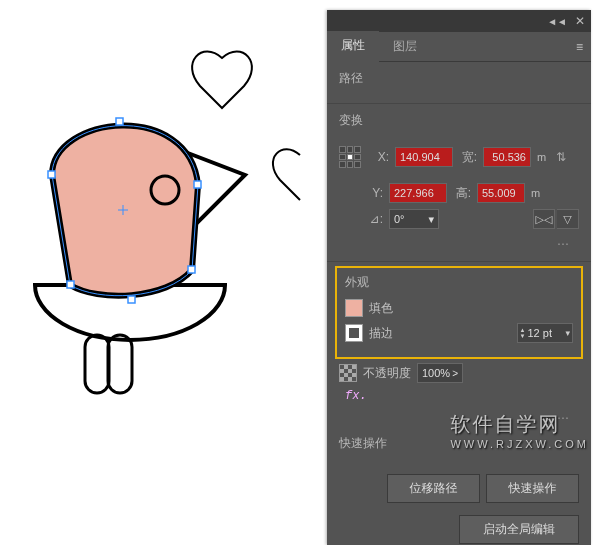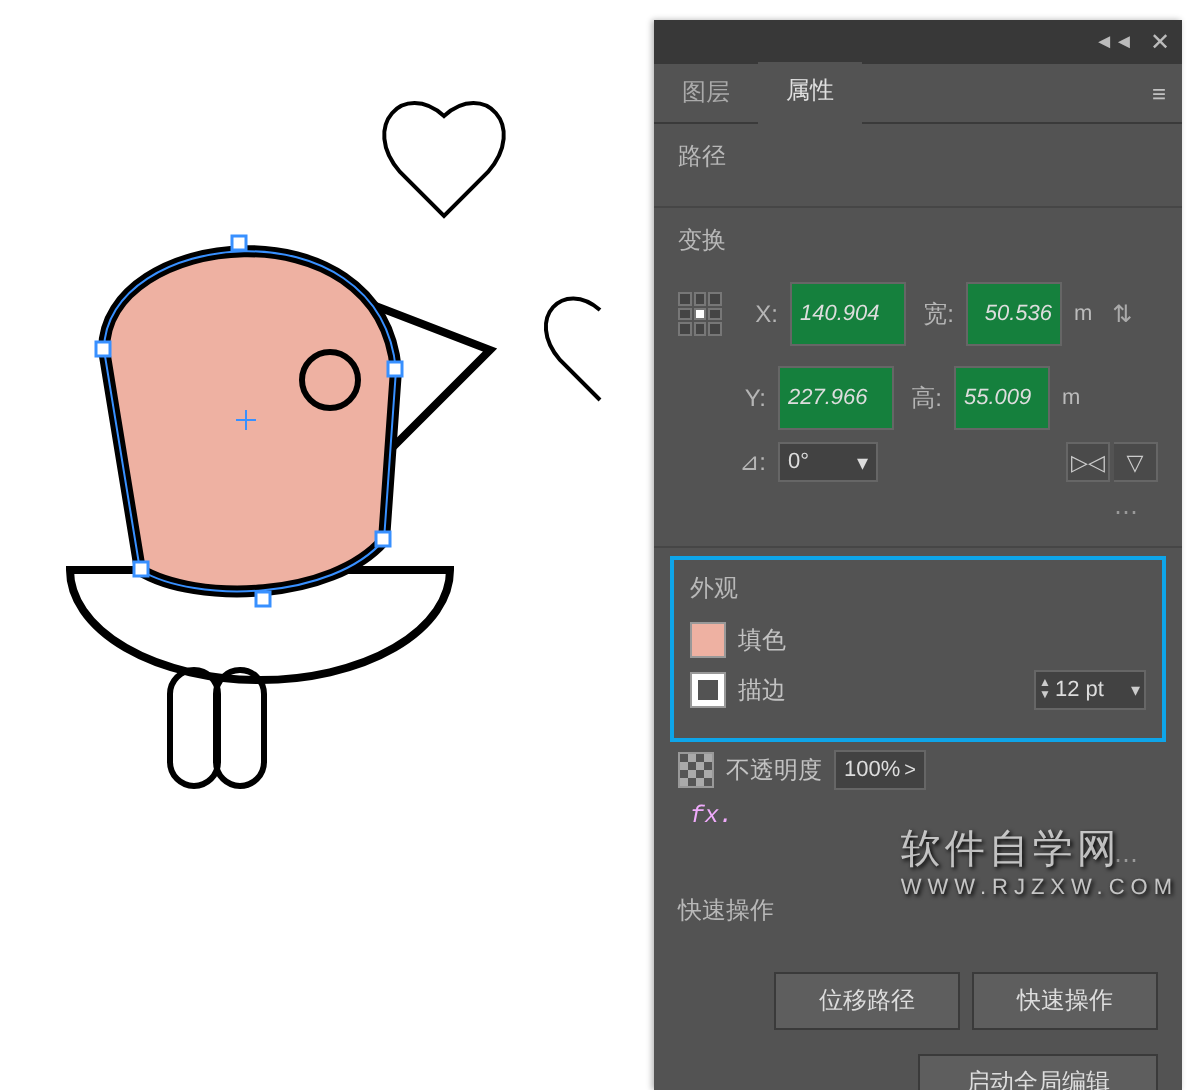--- a/index.html
+++ b/index.html
@@ -71,28 +71,27 @@
       align-items: center;
       gap: 6px;
       margin-bottom: 6px;
     }
     .label {
       color: #b5b5b5;
       width: 18px;
       text-align: right;
     }
     .input {
-      background: #15803d;
+      background: #b91c1c;
       border: 1px solid #666;
       color: #ddd;
       padding: 2px 4px;
       width: 58px;
       font-size: 11px;
-      height: 32px;
-      font-style: italic;
+      height: 20px;
     }
     .unit { color: #bbb; font-size: 11px; }
     .refgrid {
       width: 22px;
       height: 22px;
       display: grid;
       grid-template-columns: repeat(3,1fr);
       grid-template-rows: repeat(3,1fr);
       gap: 1px;
       margin-right: 4px;
@@ -141,21 +140,21 @@
       font-size: 11px;
     }
     .dotsrow {
       display: flex;
       justify-content: flex-end;
       padding: 2px 10px;
       color: #999;
       cursor: pointer;
     }
     .highlight-box {
-      border: 2px solid #0ea5e9;
+      border: 2px solid #eab308;
       padding: 6px 8px 8px;
       margin: 4px 8px;
     }
     .swatch {
       width: 18px; height: 18px;
       border: 1px solid #999;
       flex-shrink: 0;
       cursor: pointer;
     }
     .swatch.fill { background: #eeb1a2; }
@@ -256,22 +255,22 @@
     <rect x="108" y="335" width="24" height="58" rx="12" fill="none" stroke="#000" stroke-width="3"></rect>
   </svg>
 </div>
 
 <div class="panel">
   <div class="panel-topbar">
     <span class="chev">◄◄</span>
     <span class="x">✕</span>
   </div>
   <div class="tabs">
+    <div class="tab active">属性</div>
     <div class="tab">图层</div>
-    <div class="tab active">属性</div>
     <div style="margin-left:auto;padding-right:8px;cursor:pointer">≡</div>
   </div>
 
   <div class="section">
     <div class="section-title">路径</div>
   </div>
 
   <div class="section">
     <div class="section-title">变换</div>
     <div class="row">

